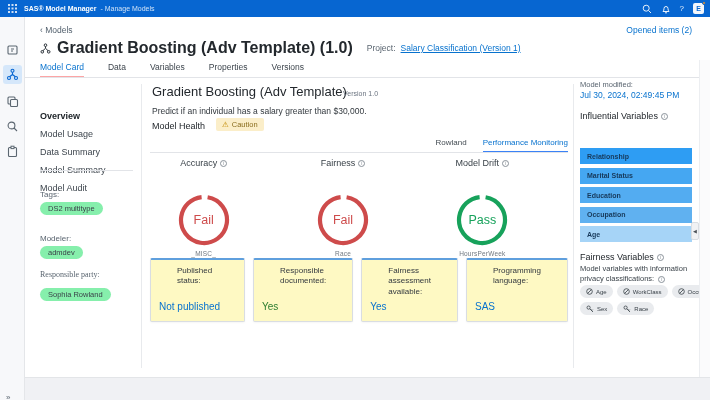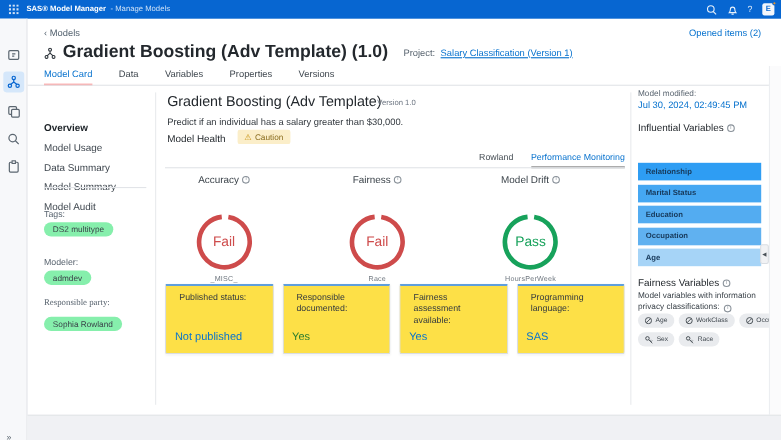--- a/index.html
+++ b/index.html
@@ -50,30 +50,30 @@
   
   .c-title{position:absolute;left:152px;top:84px;font-size:13px;color:#23282d;}
   .c-version{position:absolute;left:343px;top:90px;font-size:7px;color:#6b7480;}
   .c-desc{position:absolute;left:152px;top:106px;font-size:8.5px;color:#32383e;}
   .c-health{position:absolute;left:152px;top:121px;font-size:9px;color:#23282d;}
   .badge-caution{position:absolute;left:216px;top:118px;height:13px;background:#fbeec9;border-radius:2px;display:inline-flex;align-items:center;padding:0 6px;gap:3px;}
   .badge-caution .warn{font-size:7.5px;color:#c28a00;line-height:1;}
   .badge-caution .txt{font-size:7.5px;color:#8a6d1f;}
   .subtabs{position:absolute;right:142px;top:138px;display:flex;gap:16px;}
   .subtab{font-size:8px;color:#454d54;padding-bottom:4px;}
-  .subtab.active{color:#0772ce;border-bottom:2px solid #a3a3a3;}
+  .subtab.active{color:#0772ce;border-bottom:2px solid #3b82f6;}
   .gauge-row{position:absolute;left:134px;top:158px;width:418px;display:flex;}
   .gauge-col{flex:1;display:flex;flex-direction:column;align-items:center;}
   .gauge-head{font-size:9px;color:#3a4249;display:flex;align-items:center;gap:3px;}
   .info{display:inline-flex;width:7px;height:7px;border:1px solid #8a929a;border-radius:50%;color:#8a929a;font-size:5px;align-items:center;justify-content:center;line-height:1;font-style:normal;}
   .gauge-ring{position:relative;width:52px;height:52px;margin-top:26px;}
   .gauge-status{position:absolute;left:0;top:0;width:52px;height:52px;display:flex;align-items:center;justify-content:center;font-size:12.5px;}
   .gauge-metric{margin-top:4px;font-size:6.5px;color:#707880;letter-spacing:.2px;}
   .facts{position:absolute;left:150px;top:258px;width:418px;display:flex;gap:8px;}
-  .fact-card{flex:1;position:relative;height:64px;background:#fde047;border:1px solid #d9dde2;border-top:2px solid #5f9fdd;border-radius:2px;padding:6px 12px;box-shadow:0 1px 2px rgba(0,0,0,.04);}
+  .fact-card{flex:1;position:relative;height:64px;background:#fef9c3;border:1px solid #d9dde2;border-top:2px solid #5f9fdd;border-radius:2px;padding:6px 26px;box-shadow:0 1px 2px rgba(0,0,0,.04);}
   .fact-label{font-size:8px;color:#32383e;line-height:1.3;}
   .fact-value{position:absolute;left:8px;bottom:9px;font-size:10px;font-weight:normal;white-space:nowrap;}
 
   
   .rp-label{position:absolute;left:580px;top:80px;font-size:7.5px;color:#5a6570;}
   .rp-modified{position:absolute;left:580px;top:90px;font-size:8.5px;color:#0772ce;}
   .rp-title{position:absolute;left:580px;font-size:9px;color:#23282d;display:flex;align-items:center;gap:3px;}
   .rp-desc{position:absolute;left:580px;width:118px;font-size:7.5px;color:#3a4249;line-height:1.35;}
   .bars{position:absolute;left:580px;top:148px;width:112px;display:flex;flex-direction:column;gap:3.5px;}
   .bar{height:16px;display:flex;align-items:center;padding-left:7px;font-size:7px;font-weight:bold;color:#17395a;}

